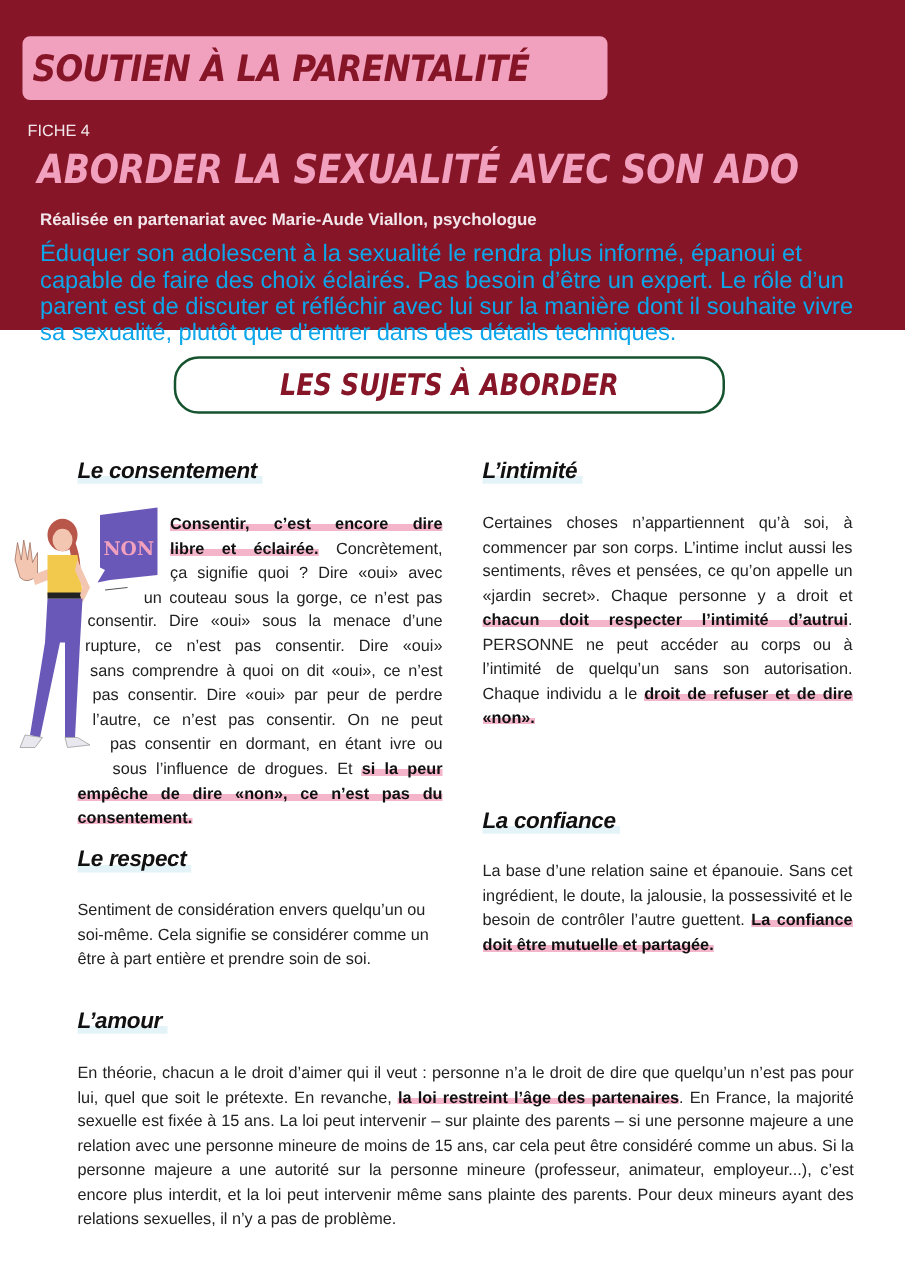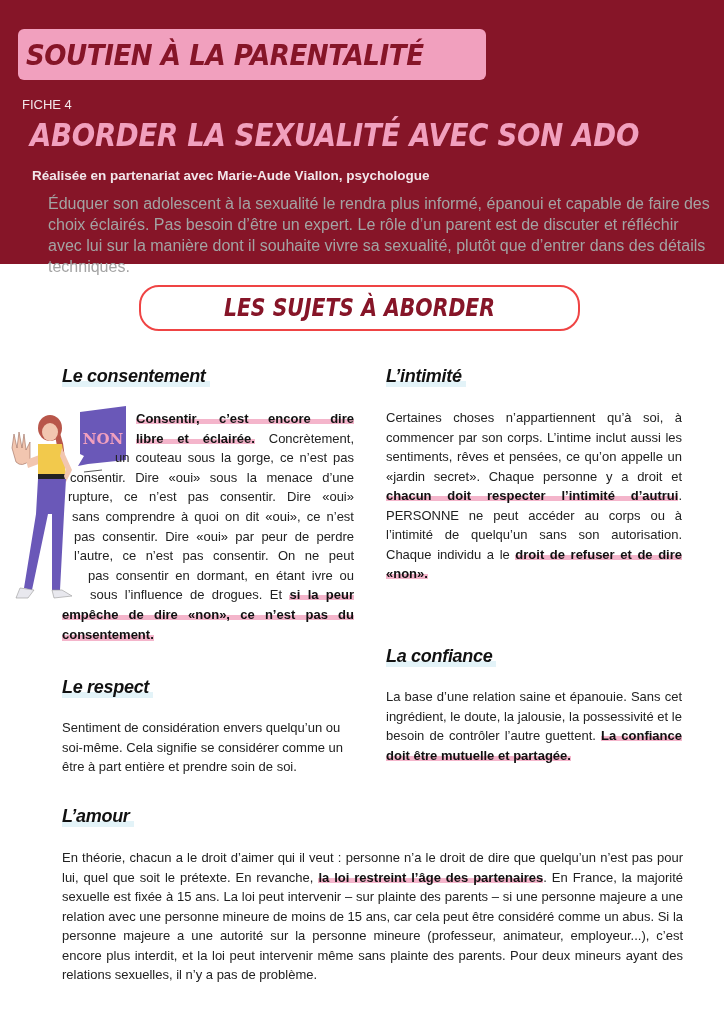--- a/index.html
+++ b/index.html
@@ -22,27 +22,27 @@
     }
     .fiche { position: absolute; left: 22px; top: 97px; font-size: 13px; color: #f2e6ea; font-family: "Liberation Sans", sans-serif; }
     .main-title {
       position: absolute; left: 30px; top: 116px;
       font-family: "DejaVu Sans", sans-serif; font-weight: bold; font-style: italic;
       font-size: 32px; color: #f1a0be; white-space: nowrap;
       transform: scaleX(0.86); transform-origin: left center; letter-spacing: -0.3px;
     }
     .partner { position: absolute; left: 32px; top: 168px; font-size: 13.5px; font-weight: bold; color: #f2e6ea; }
     .intro {
-      position: absolute; left: 48px; top: 193px; width: 664px;
-      font-size: 16px; line-height: 21px; color: #a3a3a3;
+      position: absolute; left: 32px; top: 193px; width: 664px;
+      font-size: 19px; line-height: 21px; color: #0ea5e9;
     }
 
     .pill-section {
       position: absolute; left: 139px; top: 285px; width: 441px; height: 46px;
-      border: 2px solid #ef4444; border-radius: 20px;
+      border: 2px solid #14532d; border-radius: 20px;
       display: flex; align-items: center; justify-content: center;
     }
     .pill-section span {
       font-family: "DejaVu Sans", sans-serif; font-weight: bold; font-style: italic;
       font-size: 24px; color: #861528; white-space: nowrap;
       transform: scaleX(0.85); display: inline-block;
     }
 
     .h2 {
       position: absolute; font-family: Liberation Sans, sans-serif; font-weight: bold; font-style: italic;
@@ -102,20 +102,21 @@
 
   <path d="M30,75 L58,75 L56,110 L52,186 L44,186 L44,110 L40,110 L24,186 L16,184 L28,110 Z" fill="#6a58b8"></path>
 
   <path d="M12,184 L26,186 L20,194 L8,194 Z" fill="#e8e8ee" stroke="#999" stroke-width="0.6"></path>
   <path d="M44,186 L54,186 L64,192 L46,194 Z" fill="#e8e8ee" stroke="#999" stroke-width="0.6"></path>
 </svg>
 
 <div class="consent-text">
   <span class="c-line" style="margin-left:76px;"><span class="hl">Consentir, c’est encore dire</span></span>
   <span class="c-line" style="margin-left:76px;"><span class="hl">libre et éclairée.</span><span> Concrètement,</span></span>
+  <span class="c-line" style="margin-left:76px;">ça signifie quoi ? Dire «oui» avec</span>
   <span class="c-line" style="margin-left:55px;">un couteau sous la gorge, ce n’est pas</span>
   <span class="c-line" style="margin-left:10px;">consentir. Dire «oui» sous la menace d’une</span>
   <span class="c-line" style="margin-left:8px;">rupture, ce n’est pas consentir. Dire «oui»</span>
   <span class="c-line" style="margin-left:12px;">sans comprendre à quoi on dit «oui», ce n’est</span>
   <span class="c-line" style="margin-left:14px;">pas consentir. Dire «oui» par peur de perdre</span>
   <span class="c-line" style="margin-left:14px;">l’autre, ce n’est pas consentir. On ne peut</span>
   <span class="c-line" style="margin-left:28px;">pas consentir en dormant, en étant ivre ou</span>
   <span class="c-line" style="margin-left:30px;"><span>sous l’influence de drogues. Et </span><span class="hl">si la peur</span></span>
   <span class="c-line" style="margin-left:2px;"><span class="hl">empêche de dire «non», ce n’est pas du</span></span>
   <span class="c-line last" style="margin-left:2px;"><span class="hl">consentement.</span></span>

